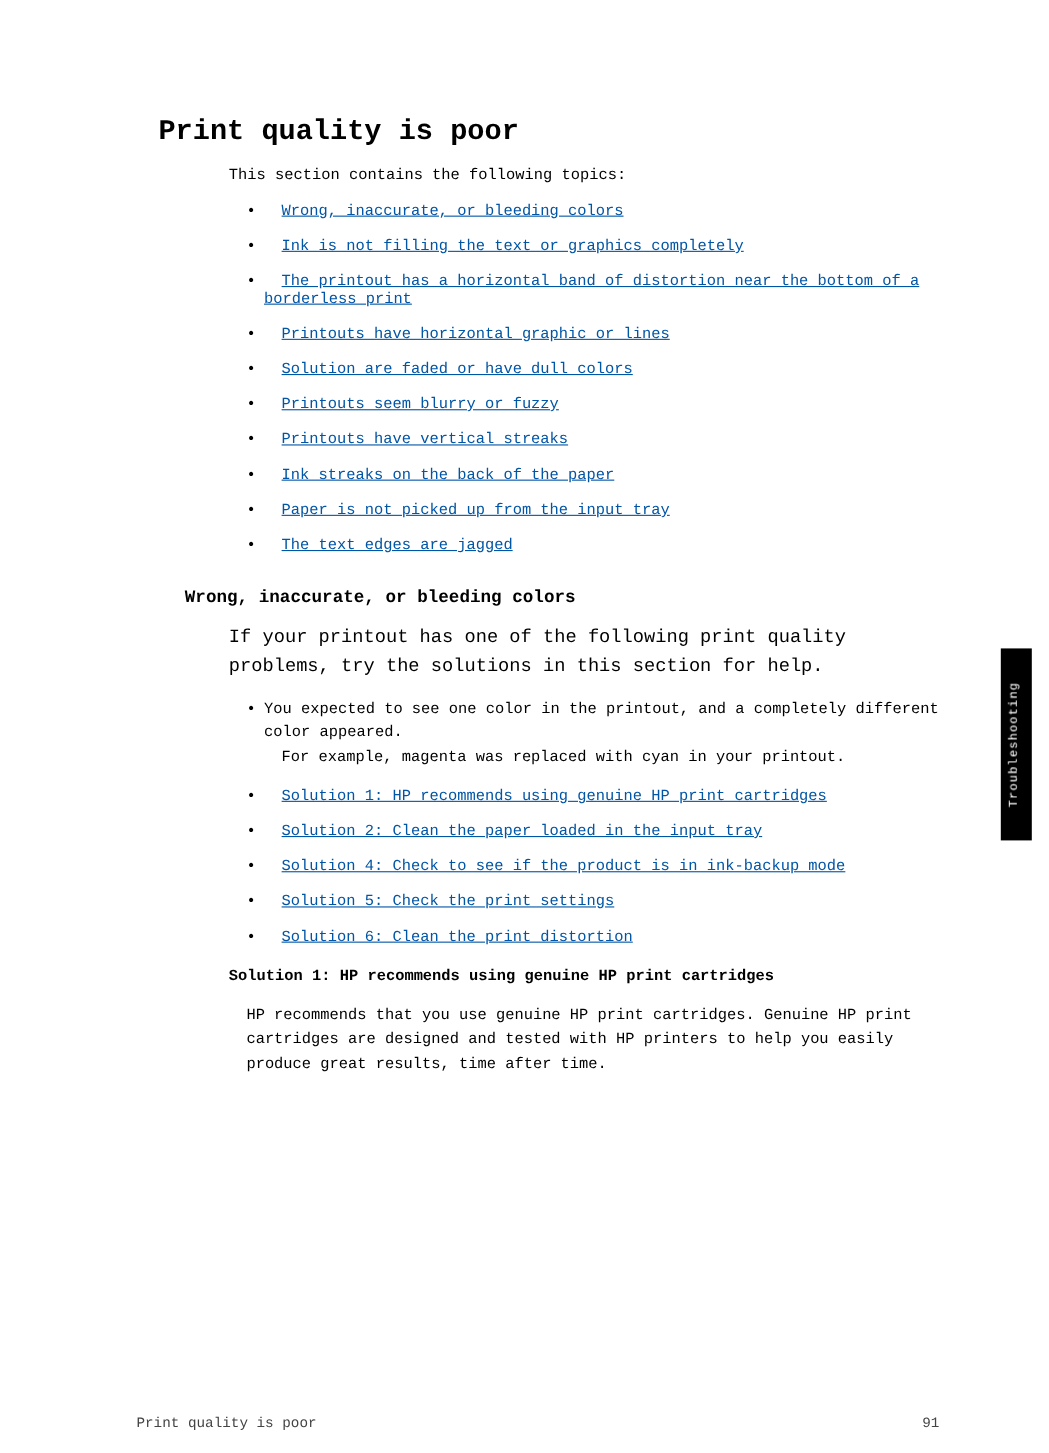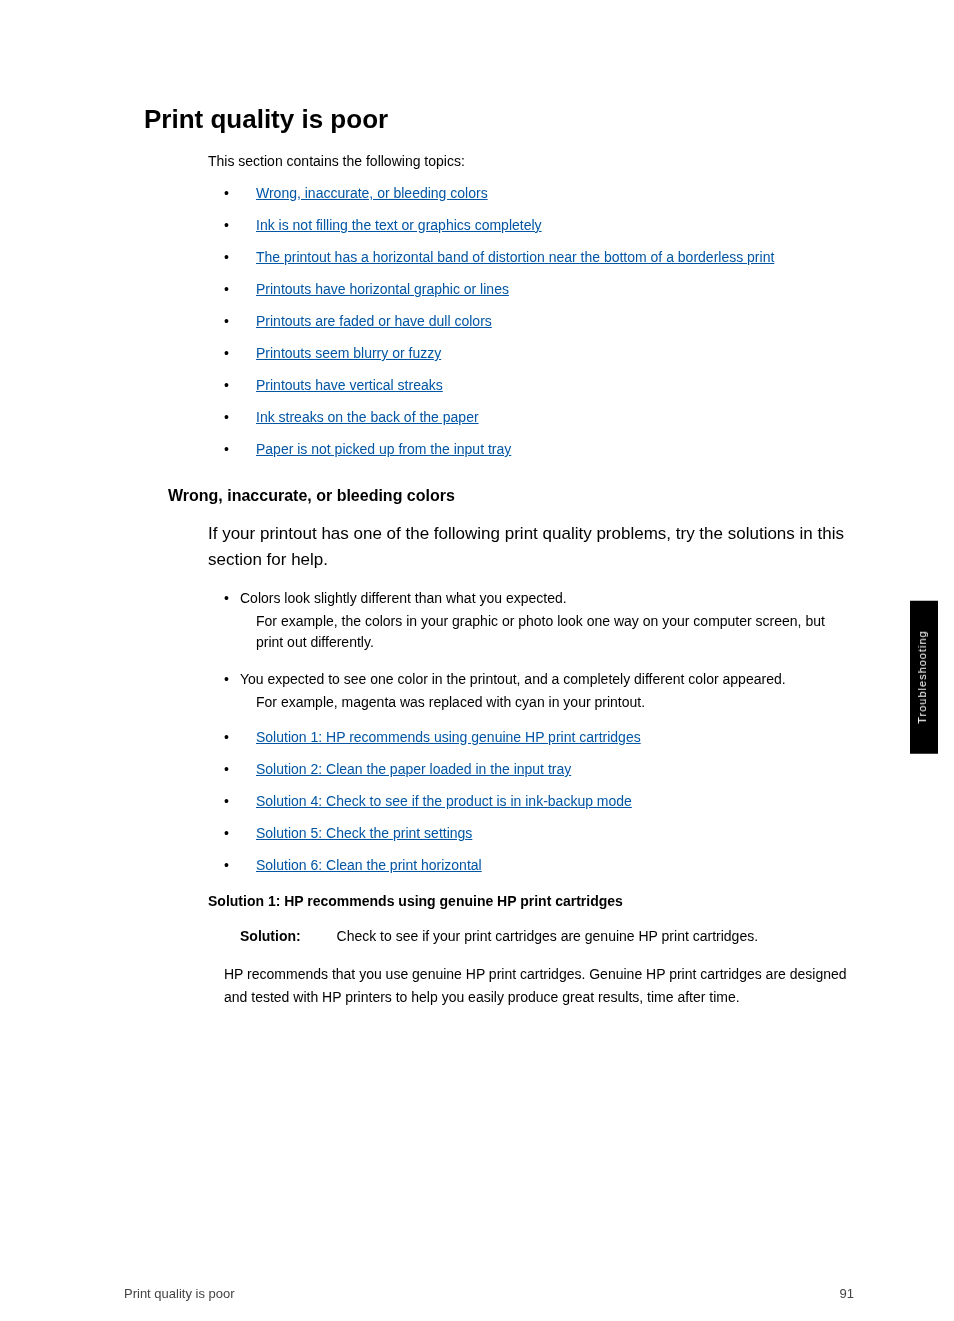--- a/index.html
+++ b/index.html
@@ -1,15 +1,15 @@
 <!DOCTYPE html>
 <html><head>
   <meta charset="utf-8">
   <style>
-    * { margin: 16px; padding: 0; box-sizing: border-box; }
+    * { margin: 16px; padding: 0; box-sizing: border-box; font-family: Liberation Mono, monospace; }
     body {
       font-family: Arial, Helvetica, sans-serif;
       font-size: 14px;
       color: #000;
       background: #fff;
       width: 954px;
       min-height: 1321px;
       position: relative;
     }
 
@@ -190,51 +190,47 @@
 
   <h1 class="page-title">Print quality is poor</h1>
 
   <p class="intro-text">This section contains the following topics:</p>
 
   <ul class="topic-list" id="topic-list-container">
   <li><a href="#wrong-colors">Wrong, inaccurate, or bleeding colors</a></li>
       <li><a href="#ink-not-filling">Ink is not filling the text or graphics completely</a></li>
       <li><a href="#horizontal-band">The printout has a horizontal band of distortion near the bottom of a borderless print</a></li>
       <li><a href="#horizontal-streaks">Printouts have horizontal graphic or lines</a></li>
-      <li><a href="#faded">Printouts are faded or have dull colors</a></li>
+      <li><a href="#faded">Solution are faded or have dull colors</a></li>
       <li><a href="#blurry">Printouts seem blurry or fuzzy</a></li>
       <li><a href="#vertical-streaks">Printouts have vertical streaks</a></li>
       <li><a href="#ink-streaks">Ink streaks on the back of the paper</a></li>
       <li><a href="#paper-not-picked">Paper is not picked up from the input tray</a></li>
+      <li><a href="#jagged-edges">The text edges are jagged</a></li>
     </ul>
 
   <h2 class="section-heading" id="wrong-colors">Wrong, inaccurate, or bleeding colors</h2>
 
   <p class="section-intro">If your printout has one of the following print quality problems, try the solutions in this section for help.</p>
 
   <ul class="bullet-list" id="bullet-list-container">
-  <li>Colors look slightly different than what you expected.<span class="sub-text">For example, the colors in your graphic or photo look one way on your computer screen, but print out differently.</span></li>
       <li>You expected to see one color in the printout, and a completely different color appeared.<span class="sub-text">For example, magenta was replaced with cyan in your printout.</span></li>
     </ul>
 
   <ul class="solution-list" id="solution-list-container">
   <li><a href="#sol1">Solution 1: HP recommends using genuine HP print cartridges</a></li>
       <li><a href="#sol2">Solution 2: Clean the paper loaded in the input tray</a></li>
       <li><a href="#sol4">Solution 4: Check to see if the product is in ink-backup mode</a></li>
       <li><a href="#sol5">Solution 5: Check the print settings</a></li>
-      <li><a href="#sol6">Solution 6: Clean the print horizontal</a></li>
+      <li><a href="#sol6">Solution 6: Clean the print distortion</a></li>
     </ul>
 
   <h3 class="solution-heading" id="solution-detail-heading">Solution 1: HP recommends using genuine HP print cartridges</h3>
 
   <div class="solution-body">
-    <p>
-      <span class="solution-label">Solution:    </span>
-      <span>Check to see if your print cartridges are genuine HP print cartridges.</span>
-    </p>
     <p>HP recommends that you use genuine HP print cartridges. Genuine HP print cartridges are designed and tested with HP printers to help you easily produce great results, time after time.</p>
   </div>
 
 </div>
 
 <div class="sidebar-tab">
   <span>Troubleshooting</span>
 </div>
 
 <div class="page-footer">

